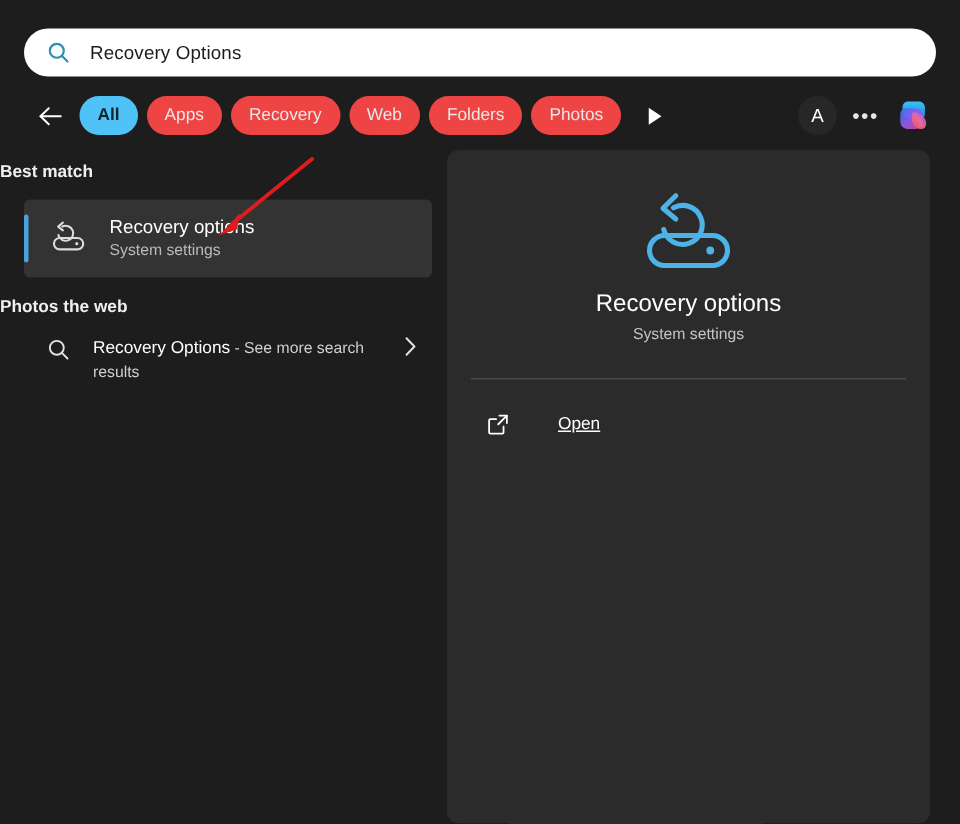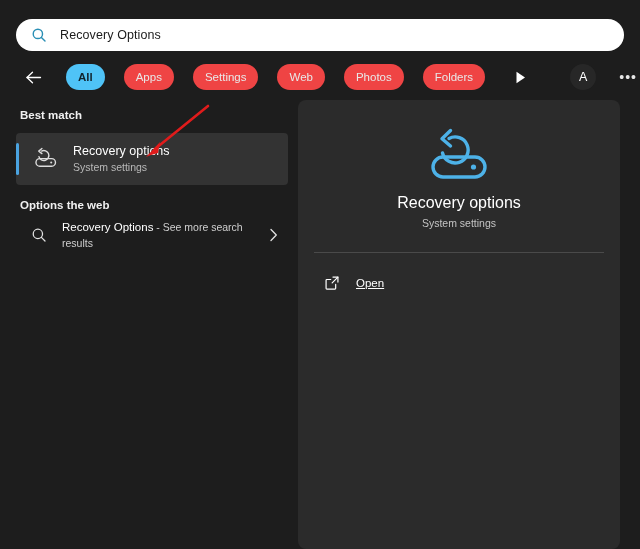--- a/index.html
+++ b/index.html
@@ -43,21 +43,21 @@
 
   
   .tabrow {
     position: absolute;
     left: 22px;
     top: 62px;
     width: 600px;
     height: 30px;
     display: flex;
     align-items: center;
-    gap: 19px;
+    gap: 6px;
   }
   .backbtn {
     width: 22px; height: 22px;
     display: flex; align-items: center; justify-content: center;
     flex: 0 0 auto;
     margin-right: 3px;
   }
   .pill {
     height: 26px;
     padding: 0 12px;
@@ -103,21 +103,20 @@
   .leftcol {
     position: absolute;
     left: 0; top: 100px;
     width: 292px;
     height: 449px;
   }
   .section-head {
     color: #f0f0f0;
     font-size: 11.5px;
     font-weight: 700;
-    padding-left: 20px;
   }
   .sh-best { position: absolute; top: 9px; }
   .sh-web  { position: absolute; top: 99px; }
 
   .result-row {
     position: absolute;
     left: 16px;
     top: 33px;
     width: 272px;
     height: 52px;
@@ -148,25 +147,25 @@
   .result-sub {
     color: #b9b9b9;
     font-size: 10.5px;
     line-height: 14px;
     margin-top: 1px;
   }
 
   .web-row {
     position: absolute;
     left: 16px;
-    top: 112px;
+    top: 124px;
     width: 272px;
     height: 46px;
     display: flex;
-    align-items: center;
+    align-items: flex-start;
     border-radius: 4px;
   }
   .web-icon { width: 18px; height: 18px; margin-left: 14px; flex:0 0 auto; display:block; }
   .web-text {
     margin-left: 14px;
     width: 182px;
     color: #ffffff;
     font-size: 11.5px;
     line-height: 16px;
   }
@@ -220,21 +219,21 @@
     position: absolute;
     left: 12px;
     top: 166px;
     width: 298px;
     height: 34px;
     display: flex;
     align-items: center;
     border-radius: 4px;
   }
   .open-icon { width: 16px; height: 16px; margin-left: 14px; flex:0 0 auto; display:block; }
-  .open-label { margin-left: 16px; color: #ffffff; font-size: 11.5px; text-decoration: underline; }
+  .open-label { margin-left: 32px; color: #ffffff; font-size: 11.5px; text-decoration: underline; }
 
   
   .annot {
     position: absolute;
     left: 138px;
     top: 103px;
     width: 78px;
     height: 58px;
     pointer-events: none;
   }
@@ -256,24 +255,24 @@
 
     <div class="backbtn">
       <svg width="17" height="15" viewBox="0 0 17 15">
         <line x1="2" y1="7.5" x2="15.5" y2="7.5" stroke="#ffffff" stroke-width="1.3" stroke-linecap="round"></line>
         <polyline points="7.5,2.2 2,7.5 7.5,12.8" fill="none" stroke="#ffffff" stroke-width="1.3" stroke-linecap="round" stroke-linejoin="round"></polyline>
       </svg>
     </div>
 
     <div class="pill active">All</div>
     <div class="pill">Apps</div>
-    <div class="pill">Settings</div>
+    <div class="pill">Recovery</div>
     <div class="pill">Web</div>
+    <div class="pill">Folders</div>
     <div class="pill">Photos</div>
-    <div class="pill">Folders</div>
 
     <div class="playbtn">
       <svg width="11" height="13" viewBox="0 0 11 13">
         <polygon points="1.5,0.8 10,6.5 1.5,12.2" fill="#ffffff"></polygon>
       </svg>
     </div>
 
     <div class="spacer"></div>
 
     <div class="avatar">A</div>
@@ -316,21 +315,21 @@
         <rect x="3.2" y="13.6" width="21" height="8.2" rx="4.1" fill="none" stroke="#dcdcdc" stroke-width="1.5"></rect>
         <circle cx="19.6" cy="17.7" r="1.1" fill="#dcdcdc"></circle>
       </svg>
 
       <div class="result-text">
         <div class="result-title">Recovery options</div>
         <div class="result-sub">System settings</div>
       </div>
     </div>
 
-    <div class="section-head sh-web">Options the web</div>
+    <div class="section-head sh-web">Photos the web</div>
 
     <div class="web-row">
       <svg class="web-icon" viewBox="0 0 24 24">
         <circle cx="10.5" cy="10.5" r="6.2" fill="none" stroke="#e2e2e2" stroke-width="1.7"></circle>
         <line x1="15.2" y1="15.2" x2="20" y2="20" stroke="#e2e2e2" stroke-width="1.7" stroke-linecap="round"></line>
       </svg>
       <div class="web-text"><span class="b">Recovery Options</span><span class="g"> - See more search results</span></div>
       <div class="chev">
         <svg width="9" height="14" viewBox="0 0 9 14">
           <polyline points="2,1.5 7.3,7 2,12.5" fill="none" stroke="#e2e2e2" stroke-width="1.3" stroke-linecap="round" stroke-linejoin="round"></polyline>

